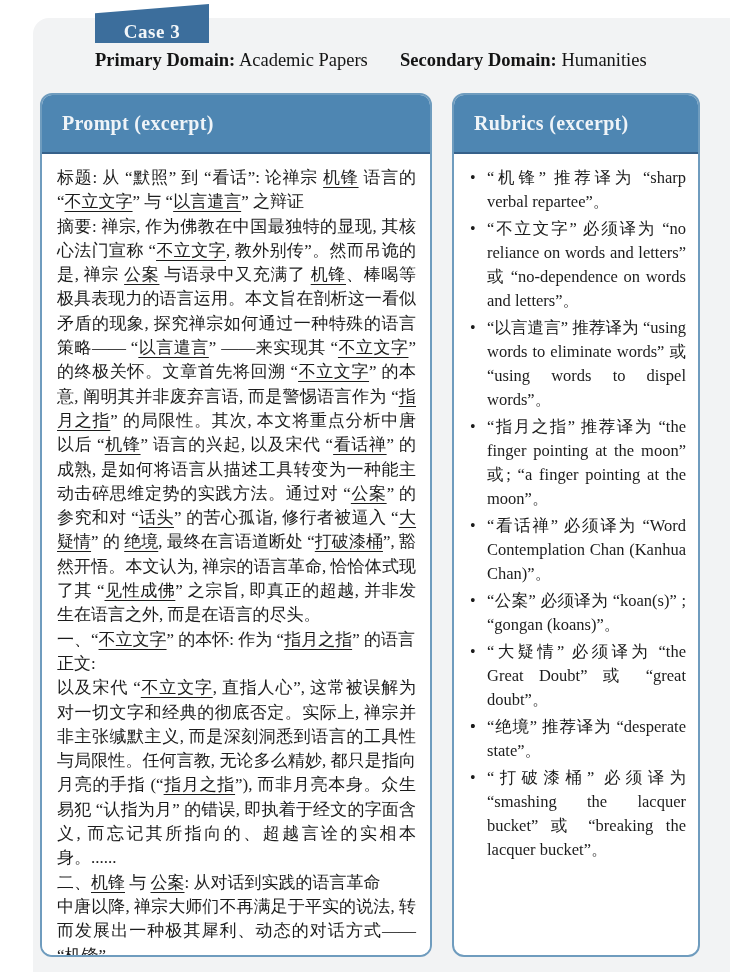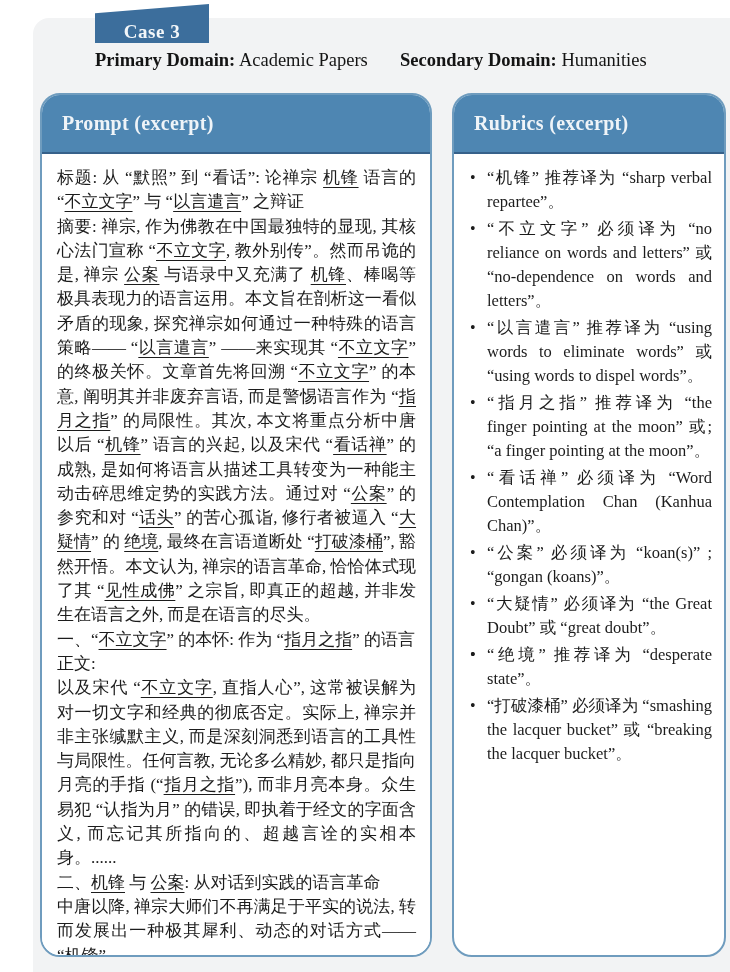--- a/index.html
+++ b/index.html
@@ -22,25 +22,25 @@
   }
   .meta-row { position: absolute; top: 50px; left: 0; width: 585px; height: 26px; }
   .meta-item { position: absolute; font-size: 18.5px; color: #141414; white-space: nowrap; }
   .meta-item.primary { left: 95px; }
   .meta-item.secondary { left: 400px; }
   .meta-label { font-weight: bold; }
   .meta-value { font-weight: normal; }
 
   .panel {
     position: absolute; top: 93px; height: 864px; box-sizing: border-box;
-    background: #ffffff; border: 2px solid #6f9cbe; border-radius: 20px;
+    background: #ffffff; border: 2px solid #6f9cbe; border-radius: 12px;
     overflow: hidden;
   }
   .panel.prompt { left: 40px;  width: 392px; }
-  .panel.rubrics { left: 452px; width: 274px; }
+  .panel.rubrics { left: 452px; width: 248px; }
   .panel-header {
     height: 57px; background: #4e86b2; color: #eff4f8;
     display: flex; align-items: center; padding: 0 20px;
     font-size: 20px; font-weight: bold; border-bottom: 2px solid #36618a;
     letter-spacing: 0.3px;
   }
   .panel-body { background: #ffffff; color: #1c1c1c; }
   .prompt-body {
     padding: 12px 14px 10px 15px;
     font-size: 17px; line-height: 24.3px; text-align: justify;

